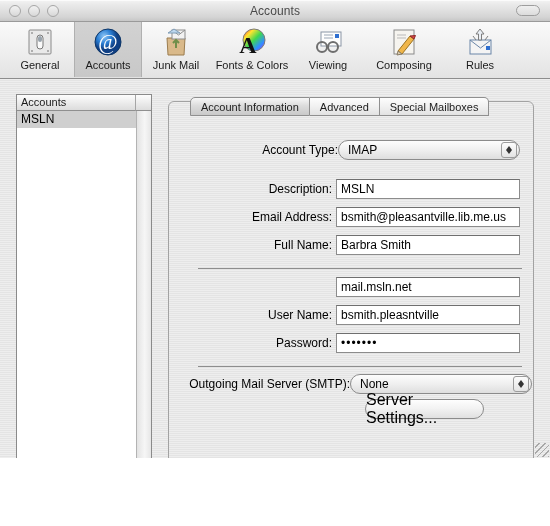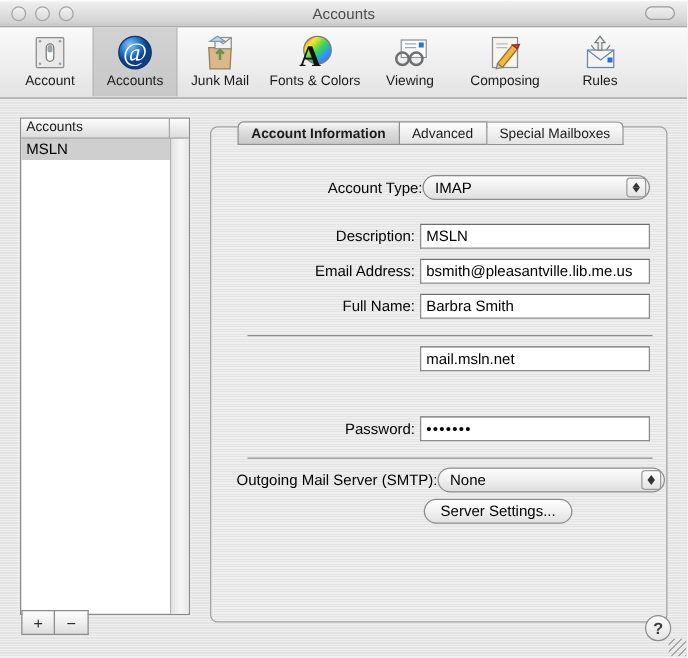--- a/index.html
+++ b/index.html
@@ -7,21 +7,21 @@
     padding: 0;
     background: #ffffff;
   }
   body {
     font-family: "Liberation Sans", sans-serif;
     -webkit-font-smoothing: antialiased;
   }
   #window {
     position: relative;
     width: 550px;
-    height: 526px;
+    height: 458px;
     overflow: hidden;
     background: #e8e8e8;
     box-sizing: border-box;
   }
 
   
   .titlebar {
     position: absolute;
     left: 0; top: 0;
     width: 550px; height: 22px;
@@ -217,21 +217,21 @@
     align-items: center;
     box-sizing: border-box;
     border: 1px solid #8f8f8f;
     background: linear-gradient(to bottom, #fdfdfd, #f1f1f1 50%, #e2e2e2);
   }
   .tab:first-child { border-radius: 5px 0 0 0; }
   .tab:last-child  { border-radius: 0 5px 0 0; border-right: 1px solid #8f8f8f; }
   .tab + .tab { border-left: none; }
   .tab.active {
     background: linear-gradient(to bottom, #f7f7f7, #dcdcdc 45%, #c9c9c9);
-    font-weight: bold;
+    font-weight: normal;
   }
 
   
   .form-row {
     position: absolute;
     height: 20px;
     display: flex;
     align-items: center;
   }
   .f-label {
@@ -299,25 +299,26 @@
     height: 1px;
     background: #8e8e8e;
   }
   .btn-round {
     position: absolute;
     height: 20px;
     border-radius: 10px;
     background: linear-gradient(to bottom, #fefefe, #f2f2f2 48%, #e0e0e0);
     border: 1px solid #8b8b8b;
     box-sizing: border-box;
-    font-size: 12px;
+    font-size: 16px;
     color: #000;
     display: flex;
     align-items: center;
     justify-content: center;
+    margin-left: 26px;
   }
 
   
   .help-btn {
     position: absolute;
     left: 516px; top: 492px;
     width: 21px; height: 21px;
     border-radius: 50%;
     background: linear-gradient(to bottom, #fbfbfb, #e6e6e6);
     border: 1px solid #8d8d8d;
@@ -358,21 +359,21 @@
         <svg width="32" height="32" viewBox="0 0 32 32">
           <rect x="5" y="4" width="22" height="24" rx="1" fill="#e9e9e9" stroke="#8a8a8a"></rect>
           <rect x="13" y="9" width="6" height="14" rx="3" fill="#fafafa" stroke="#777"></rect>
           <rect x="14" y="10" width="4" height="6" rx="2" fill="#9aa4ad"></rect>
           <circle cx="8" cy="7" r="1" fill="#9a9a9a"></circle>
             <circle cx="24" cy="7" r="1" fill="#9a9a9a"></circle>
           <circle cx="8" cy="25" r="1" fill="#9a9a9a"></circle>
             <circle cx="24" cy="25" r="1" fill="#9a9a9a"></circle>
         </svg>
       </span>
-      <span class="tb-label">Account</span>
+      <span class="tb-label">General</span>
     </div>
 
     <div class="tb-item selected">
       <span class="tb-icon">
         <svg width="32" height="32" viewBox="0 0 32 32">
           <defs>
               <radialGradient id="atg" cx="35%" cy="28%">
             <stop offset="0%" stop-color="#8fc6f5"></stop>
                 <stop offset="55%" stop-color="#2b7fd4"></stop>
             <stop offset="100%" stop-color="#0f3f84"></stop>
@@ -504,20 +505,24 @@
     <span class="f-label" style="right:188px;">Full Name:</span>
     <span class="f-input" style="left:146px; width:184px;">Barbra Smith</span>
   </div>
 
   <div class="divider" style="left:198px; top:268px; width:324px;"></div>
 
   <div class="form-row" style="left:190px; top:277px; width:330px;">
     <span class="f-input" style="left:146px; width:184px;">mail.msln.net</span>
   </div>
 
+  <div class="form-row" style="left:190px; top:305px; width:330px;">
+    <span class="f-label" style="right:188px;">User Name:</span>
+    <span class="f-input" style="left:146px; width:184px;">bsmith.pleasntville</span>
+  </div>
 
   <div class="form-row" style="left:190px; top:333px; width:330px;">
     <span class="f-label" style="right:188px;">Password:</span>
     <span class="f-input" style="left:146px; width:184px; letter-spacing:1px;">•••••••</span>
   </div>
 
   <div class="divider" style="left:198px; top:366px; width:324px;"></div>
 
   <div class="form-row" style="left:190px; top:374px; width:342px;">
     <span class="f-label" style="right:182px;">Outgoing Mail Server (SMTP):</span>

